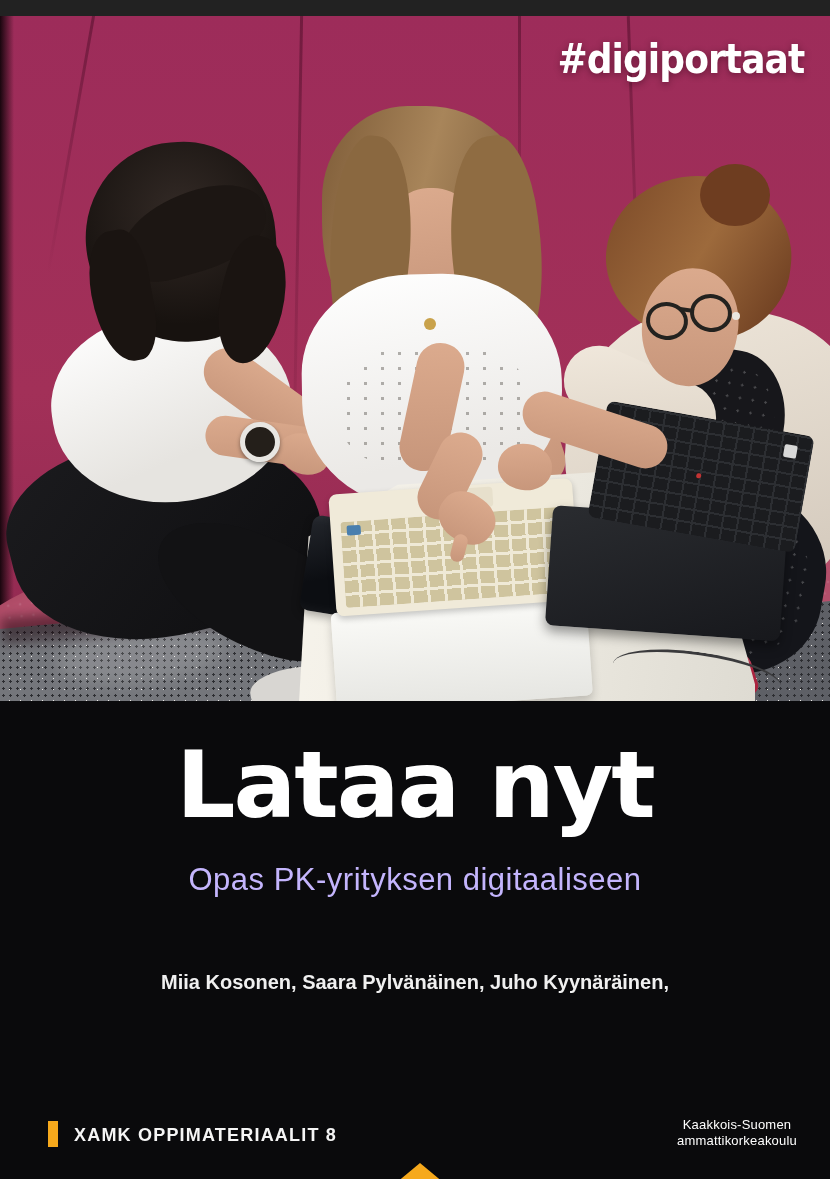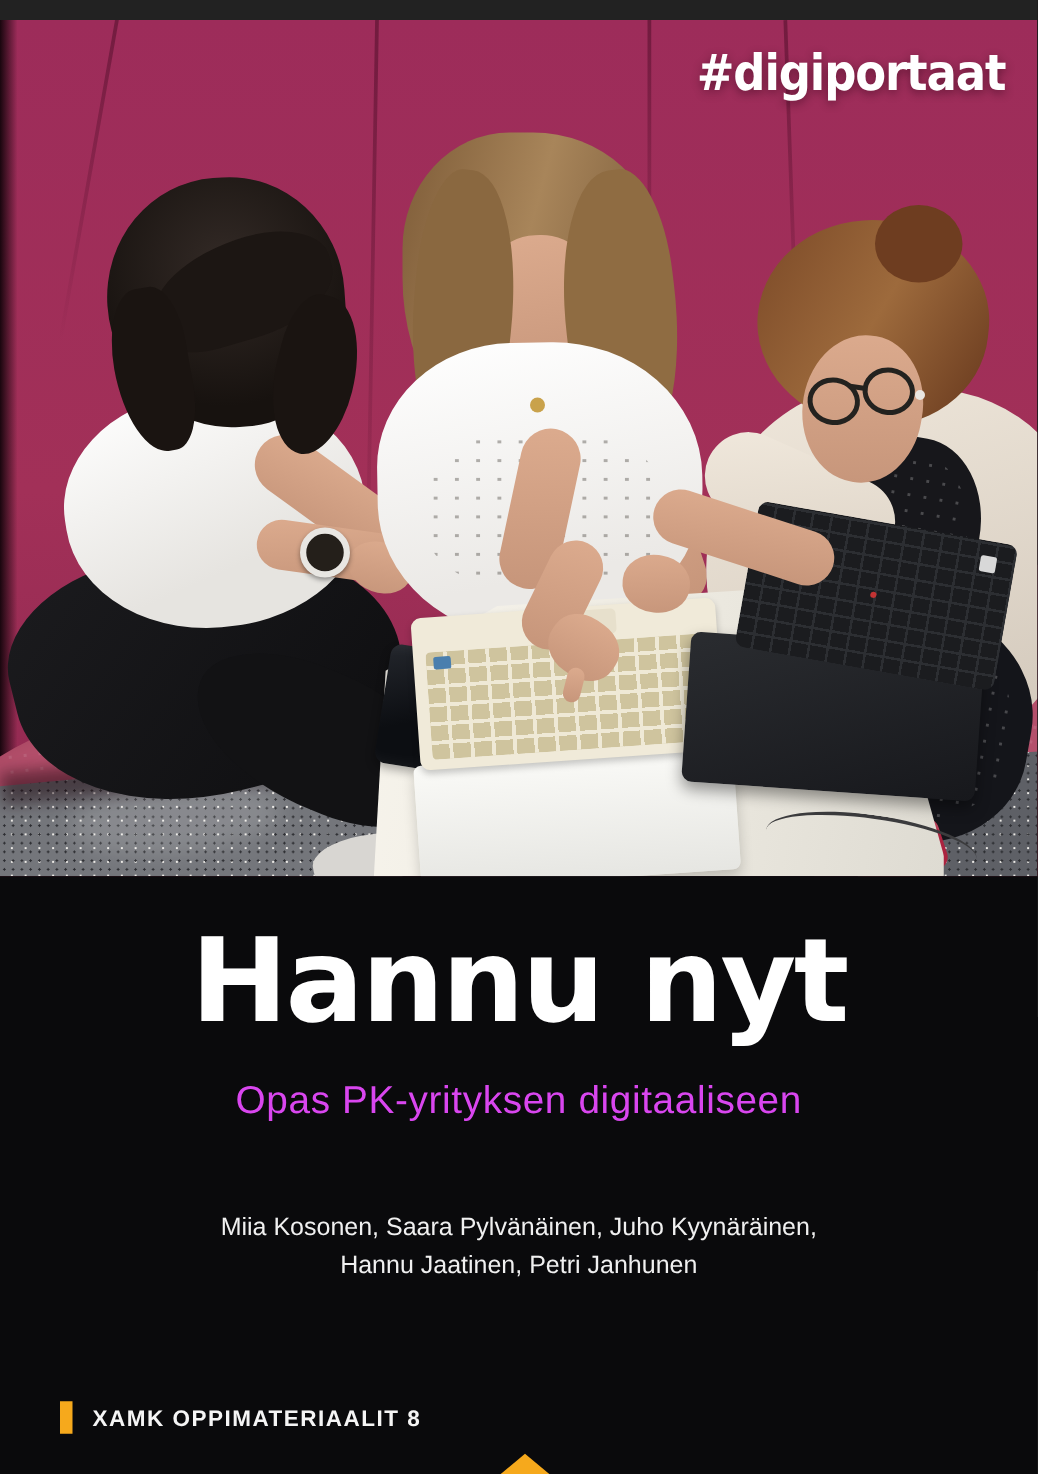--- a/index.html
+++ b/index.html
@@ -16,24 +16,24 @@
   .skin{background:linear-gradient(170deg,#dcab8e,#c6957a);}
   .dots:after{content:"";position:absolute;inset:8%;border-radius:inherit;
       background-image:radial-gradient(rgba(255,255,255,.22) 1.3px,transparent 1.4px);background-size:13px 13px;}
   .hashtag{position:absolute;right:26px;top:20px;color:#fff;font-family:"DejaVu Sans",sans-serif;
       font-weight:bold;font-size:40px;letter-spacing:-1px;transform:scaleX(.9);transform-origin:100% 0;
       text-shadow:0 2px 8px rgba(40,5,20,.45);}
   
   .bottom{position:absolute;left:0;top:685px;width:830px;height:494px;background:#0a0a0c;}
   .title{position:absolute;left:0;top:38px;width:100%;text-align:center;color:#ffffff;
       font-family:"DejaVu Sans",sans-serif;font-weight:800;font-size:93px;line-height:1;letter-spacing:-2px;}
-  .subtitle{position:absolute;left:0;top:158px;width:100%;text-align:center;color:#d946ef;
+  .subtitle{position:absolute;left:0;top:158px;width:100%;text-align:center;color:#c4b5fd;
       font-family:"Liberation Sans",sans-serif;font-weight:300;font-size:31px;line-height:41px;letter-spacing:.5px;}
   .authors{position:absolute;left:0;top:266px;width:100%;text-align:center;color:#f0f0f0;
-      font-family:"Liberation Sans",sans-serif;font-weight:400;font-size:20px;line-height:30px;}
+      font-family:"Liberation Sans",sans-serif;font-weight:700;font-size:20px;line-height:30px;}
   .logo-wrap{position:absolute;left:663px;top:360px;width:144px;height:52px;}
   .org{position:absolute;left:646px;top:416px;width:182px;text-align:center;color:#fff;
       font-size:13px;line-height:16px;font-weight:500;letter-spacing:.2px;}
   .series-bar{position:absolute;left:48px;top:420px;width:10px;height:26px;background:#f6a91c;}
   .series-label{position:absolute;left:74px;top:424px;color:#f5f5f5;font-size:18px;font-weight:700;letter-spacing:1.2px;}
   .strip{position:absolute;left:0;top:482px;width:830px;height:12px;background:#f6a91c;}
   .tri{position:absolute;left:396px;top:462px;width:0;height:0;
       border-left:24px solid transparent;border-right:24px solid transparent;border-bottom:20px solid #f6a91c;}
 </style>
 </head>
@@ -121,31 +121,34 @@
     <div class="ph skin" style="left:438px;top:478px;width:58px;height:48px;border-radius:45%;transform:rotate(35deg);"></div>
     <div class="ph skin" style="left:452px;top:518px;width:14px;height:28px;border-radius:8px;transform:rotate(14deg);"></div>
     <div class="ph skin" style="left:520px;top:392px;width:150px;height:44px;border-radius:24px;transform:rotate(18deg);"></div>
     <div class="ph skin" style="left:498px;top:428px;width:54px;height:46px;border-radius:48%;transform:rotate(8deg);"></div>
 
     <div class="left-edge"></div>
     <div class="hashtag">#digiportaat</div>
   </div>
 
   <div class="bottom">
-    <div class="title">Hannu nyt</div>
+    <div class="title">Lataa nyt</div>
 
     <div class="subtitle">
       <div>Opas PK-yrityksen digitaaliseen</div>
     </div>
 
     <div class="authors">
       <div>Miia Kosonen, Saara Pylvänäinen, Juho Kyynäräinen,</div>
-      <div>Hannu Jaatinen, Petri Janhunen</div>
     </div>
 
+    <div class="org">
+      <div>Kaakkois-Suomen</div>
+      <div>ammattikorkeakoulu</div>
+    </div>
 
     <div class="series-bar"></div>
     <div class="series-label">XAMK OPPIMATERIAALIT 8</div>
 
     <div class="tri"></div>
     <div class="strip"></div>
   </div>
 
 </div>
 

